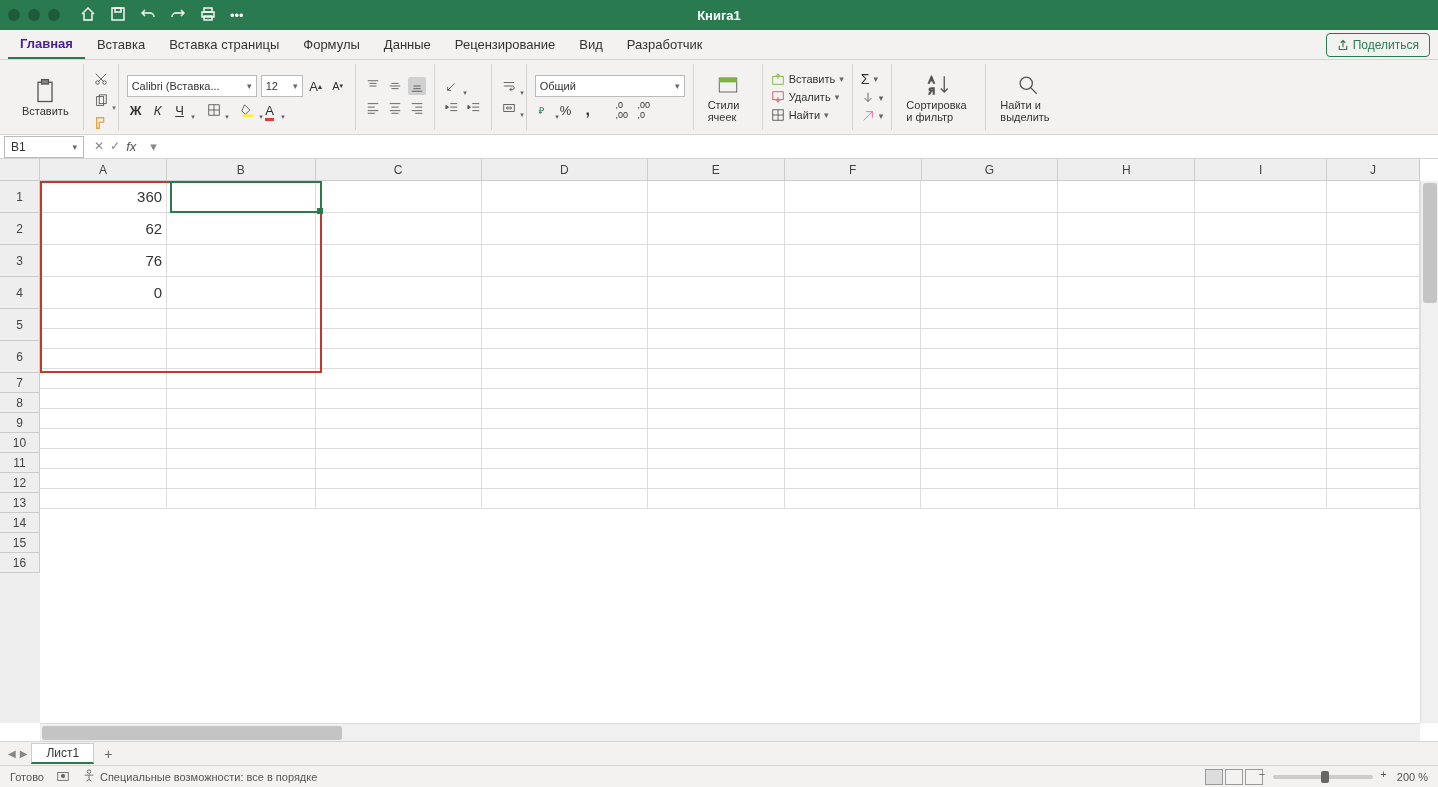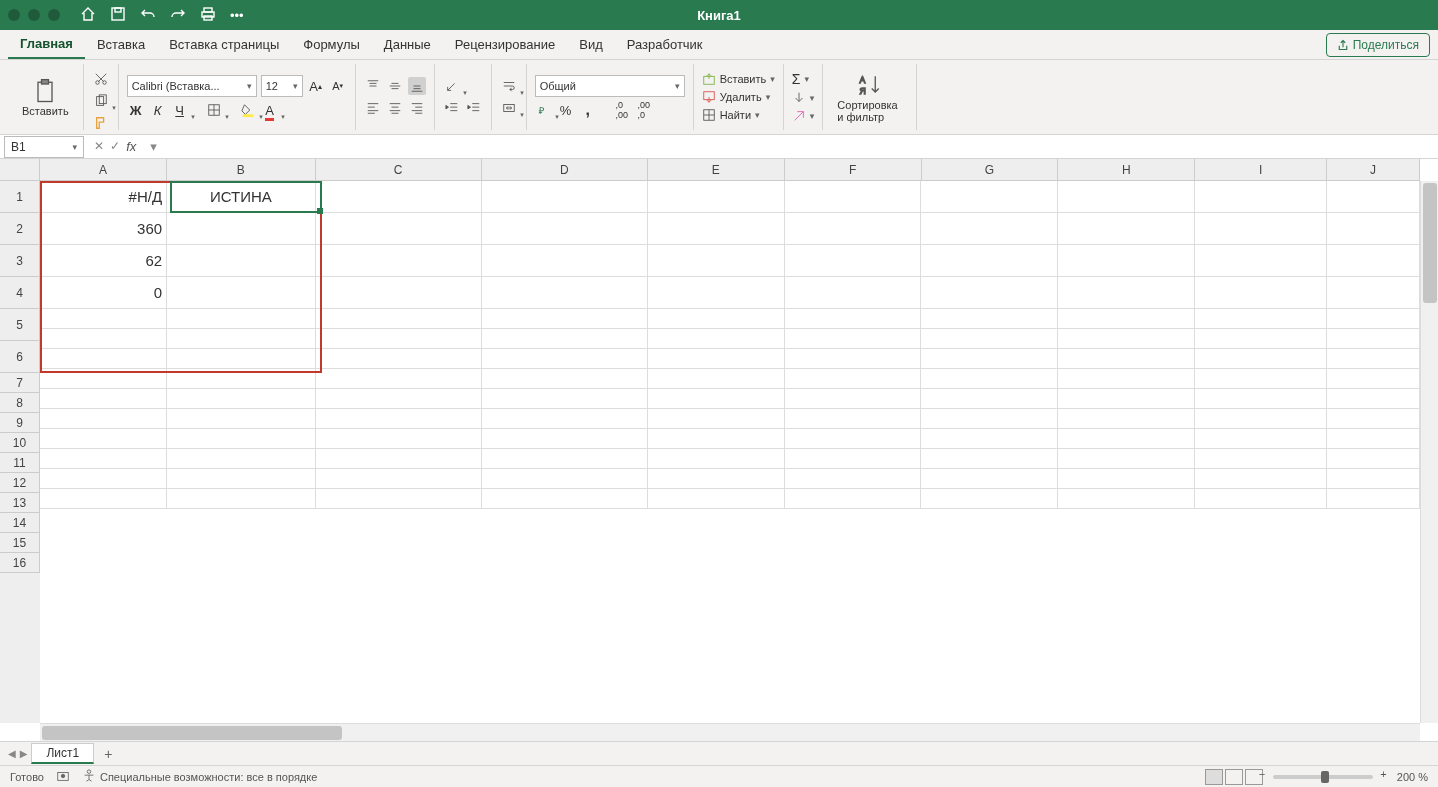--- a/index.html
+++ b/index.html
@@ -6,21 +6,21 @@
 body { width:1438px; height:787px; background:#fff; overflow:hidden; font-size:13px; color:#333; display:flex; flex-direction:column; }
 .titlebar { height:30px; background:#2a7a4f; display:flex; align-items:center; padding:0 8px; color:#fff; position:relative; }
 .traffic { display:flex; gap:8px; }
 .tl { width:12px; height:12px; border-radius:50%; background:rgba(0,0,0,.25); }
 .tbicons { display:flex; gap:14px; margin-left:20px; align-items:center; }
 .tbicons svg { width:16px; height:16px; fill:none; stroke:#fff; stroke-width:1.4; }
 .title { position:absolute; left:50%; transform:translateX(-50%); font-size:13px; font-weight:600; }
 .tbright { margin-left:auto; display:flex; gap:16px; align-items:center; }
 .tabsrow { height:30px; background:#f3f2f1; display:flex; align-items:center; border-bottom:1px solid #d4d4d4; padding:0 8px; }
 .tab { padding:6px 12px; font-size:13px; color:#333; cursor:pointer; }
-.tab.active { color:#14532d; border-bottom:2px solid #2a7a4f; font-weight:600; }
+.tab.active { color:#4c1d95; border-bottom:2px solid #2a7a4f; font-weight:600; }
 .sharebtn { margin-left:auto; padding:4px 10px; border:1px solid #2a7a4f; border-radius:4px; color:#2a7a4f; font-size:12px; display:flex; align-items:center; gap:4px; }
 .ribbon { height:75px; background:#f3f2f1; border-bottom:1px solid #d4d4d4; display:flex; padding:4px 8px; }
 .rgroup { display:flex; flex-direction:column; justify-content:center; border-right:1px solid #d4d4d4; padding:0 8px; }
 .rrow { display:flex; gap:4px; align-items:center; margin:2px 0; }
 .ricon { width:18px; height:18px; display:flex; align-items:center; justify-content:center; position:relative; }
 .ricon svg { width:16px; height:16px; }
 .rbtn { padding:2px; border-radius:2px; cursor:pointer; position:relative; }
 .rbtn.dd::after { content:"▾"; font-size:7px; color:#666; position:absolute; right:-6px; bottom:-2px; }
 .fontbox { width:130px; height:22px; border:1px solid #bbb; background:#fff; font-size:11px; padding:0 4px; display:flex; align-items:center; justify-content:space-between; }
 .sizebox { width:42px; height:22px; border:1px solid #bbb; background:#fff; font-size:11px; padding:0 4px; display:flex; align-items:center; justify-content:space-between; }
@@ -290,20 +290,29 @@
           </svg>
         </span>
       <span class="ricon rbtn">%</span>
       <span class="ricon rbtn" style="font-size:16px;font-weight:700">,</span>
       <span style="width:8px"></span>
       <span class="ricon rbtn" style="font-size:9px">,0<br>,00</span>
       <span class="ricon rbtn" style="font-size:9px">,00<br>,0</span>
     </div>
   </div>
   <div class="rgroup">
+    <div class="bigbtn">
+      <svg viewBox="0 0 32 32">
+          <rect x="6" y="8" width="20" height="16" fill="none" stroke="#555"></rect>
+          <rect x="6" y="8" width="20" height="5" fill="#7cb342"></rect>
+        </svg>
+      <span style="max-width:40px">Стили ячеек</span>
+    </div>
+  </div>
+  <div class="rgroup">
     <div class="vstack">
       <div class="vrow">
           <svg viewBox="0 0 16 16" fill="none" stroke="#7cb342">
             <rect x="2" y="5" width="12" height="9"></rect>
             <path d="M8 2v6M5 5l3-3 3 3"></path>
           </svg>
           <span>Вставить</span>
           <span class="dd-caret">▾</span>
         </div>
       <div class="vrow">
@@ -345,20 +354,29 @@
     </div>
   </div>
   <div class="rgroup">
     <div class="bigbtn">
       <svg viewBox="0 0 32 32" fill="none" stroke="#555" stroke-width="1.5">
           <text x="4" y="14" font-size="10" fill="#555">А</text>
           <text x="4" y="26" font-size="10" fill="#555">Я</text>
           <path d="M22 6v18M18 20l4 4 4-4"></path>
         </svg>
       <span style="max-width:65px">Сортировка и фильтр</span>
+    </div>
+  </div>
+  <div class="rgroup" style="border-right:none">
+    <div class="bigbtn">
+      <svg viewBox="0 0 32 32" fill="none" stroke="#555" stroke-width="1.5">
+          <circle cx="14" cy="14" r="7"></circle>
+          <path d="M19 19l7 7"></path>
+        </svg>
+      <span style="max-width:55px">Найти и выделить</span>
     </div>
   </div>
 </div>
 
 <div class="formulabar">
   <div class="namebox">
       <span>B1</span>
       <span class="dd-caret">▾</span>
     </div>
   <div class="fbicons">
@@ -397,46 +415,46 @@
       <div class="rowh norm">11</div>
       <div class="rowh norm">12</div>
       <div class="rowh norm">13</div>
       <div class="rowh norm">14</div>
       <div class="rowh norm">15</div>
       <div class="rowh norm">16</div>
     </div>
   <div class="cells" id="cells">
     <div class="selbox" style="top:0;left:0;width:282px;height:192px"></div>
     <div class="activecell" style="top:0;left:130px;width:152px;height:32px"></div>
-  <div class="cellrow">
-        <div class="cell tall" style="width: 130px;">#Н/Д</div>
-        <div class="cell tall center" style="width: 152px;">ИСТИНА</div>
+      <div class="cellrow">
+        <div class="cell tall" style="width: 130px;">360</div>
+        <div class="cell tall" style="width: 152px;"></div>
         <div class="cell tall" style="width: 170px;"></div>
         <div class="cell tall" style="width: 170px;"></div>
         <div class="cell tall" style="width: 140px;"></div>
         <div class="cell tall" style="width: 140px;"></div>
         <div class="cell tall" style="width: 140px;"></div>
         <div class="cell tall" style="width: 140px;"></div>
         <div class="cell tall" style="width: 135px;"></div>
         <div class="cell tall" style="width: 95px;"></div>
       </div>
       <div class="cellrow">
-        <div class="cell tall" style="width: 130px;">360</div>
+        <div class="cell tall" style="width: 130px;">62</div>
         <div class="cell tall" style="width: 152px;"></div>
         <div class="cell tall" style="width: 170px;"></div>
         <div class="cell tall" style="width: 170px;"></div>
         <div class="cell tall" style="width: 140px;"></div>
         <div class="cell tall" style="width: 140px;"></div>
         <div class="cell tall" style="width: 140px;"></div>
         <div class="cell tall" style="width: 140px;"></div>
         <div class="cell tall" style="width: 135px;"></div>
         <div class="cell tall" style="width: 95px;"></div>
       </div>
       <div class="cellrow">
-        <div class="cell tall" style="width: 130px;">62</div>
+        <div class="cell tall" style="width: 130px;">76</div>
         <div class="cell tall" style="width: 152px;"></div>
         <div class="cell tall" style="width: 170px;"></div>
         <div class="cell tall" style="width: 170px;"></div>
         <div class="cell tall" style="width: 140px;"></div>
         <div class="cell tall" style="width: 140px;"></div>
         <div class="cell tall" style="width: 140px;"></div>
         <div class="cell tall" style="width: 140px;"></div>
         <div class="cell tall" style="width: 135px;"></div>
         <div class="cell tall" style="width: 95px;"></div>
       </div>

